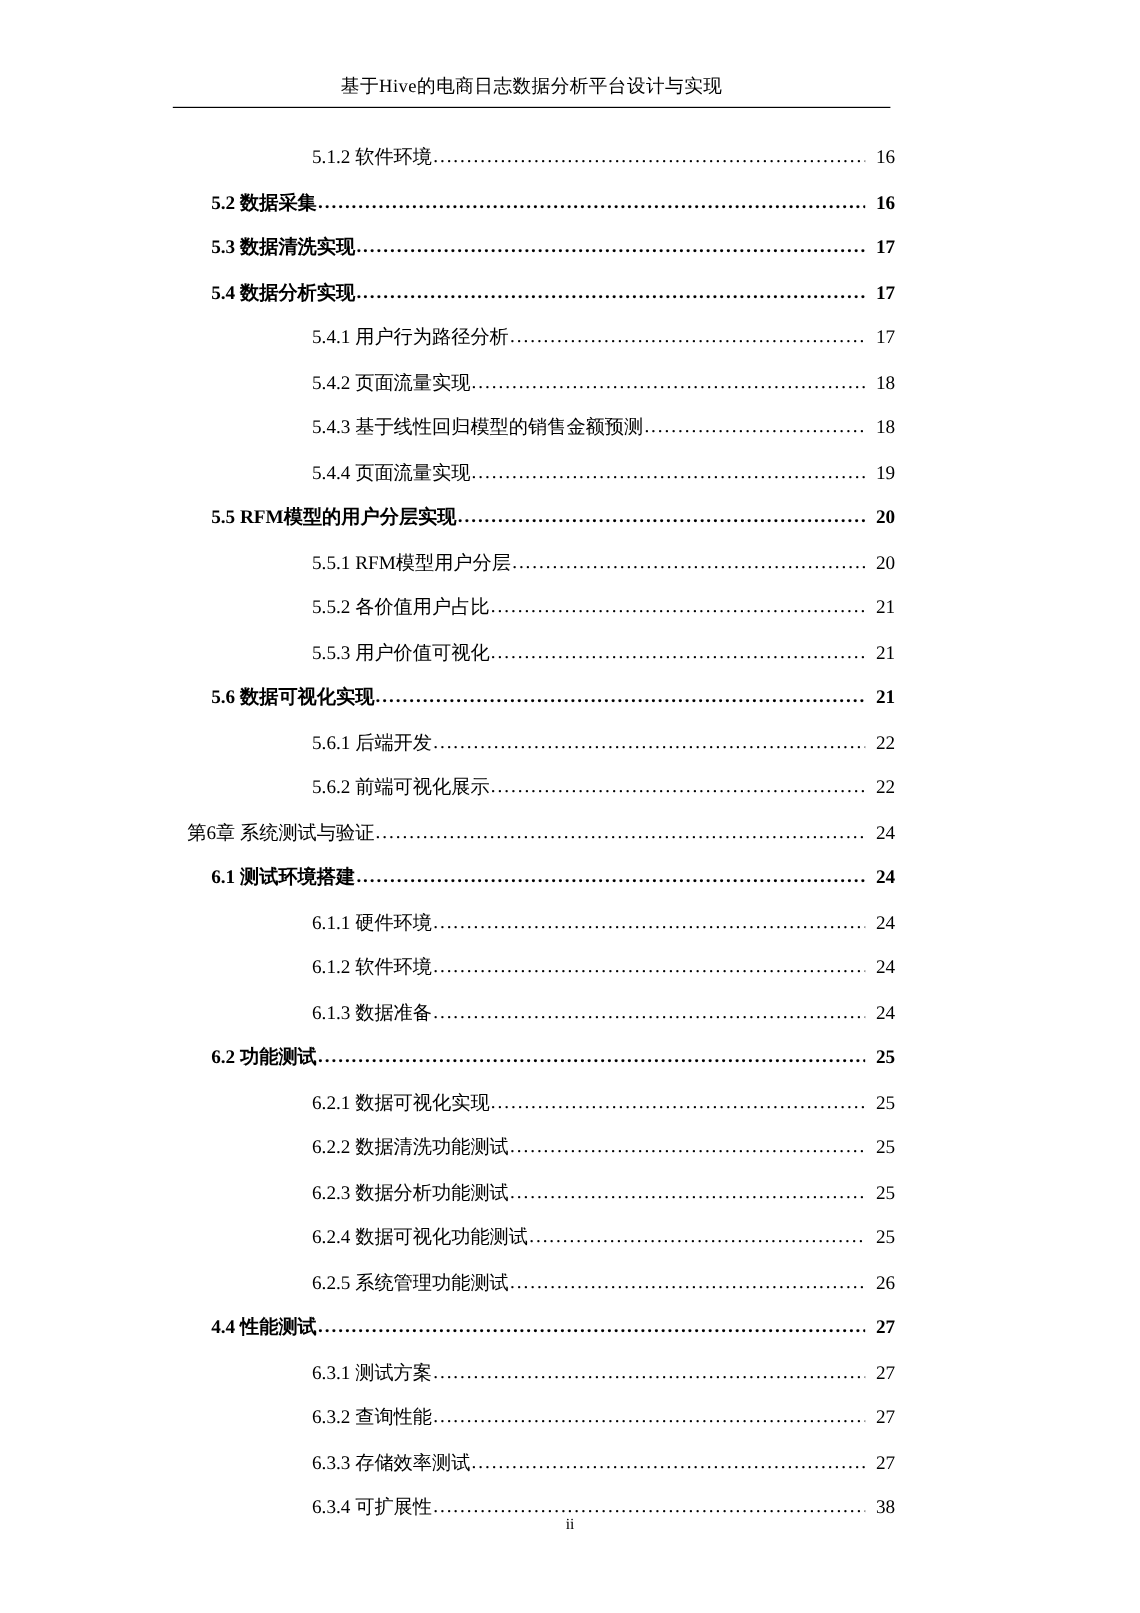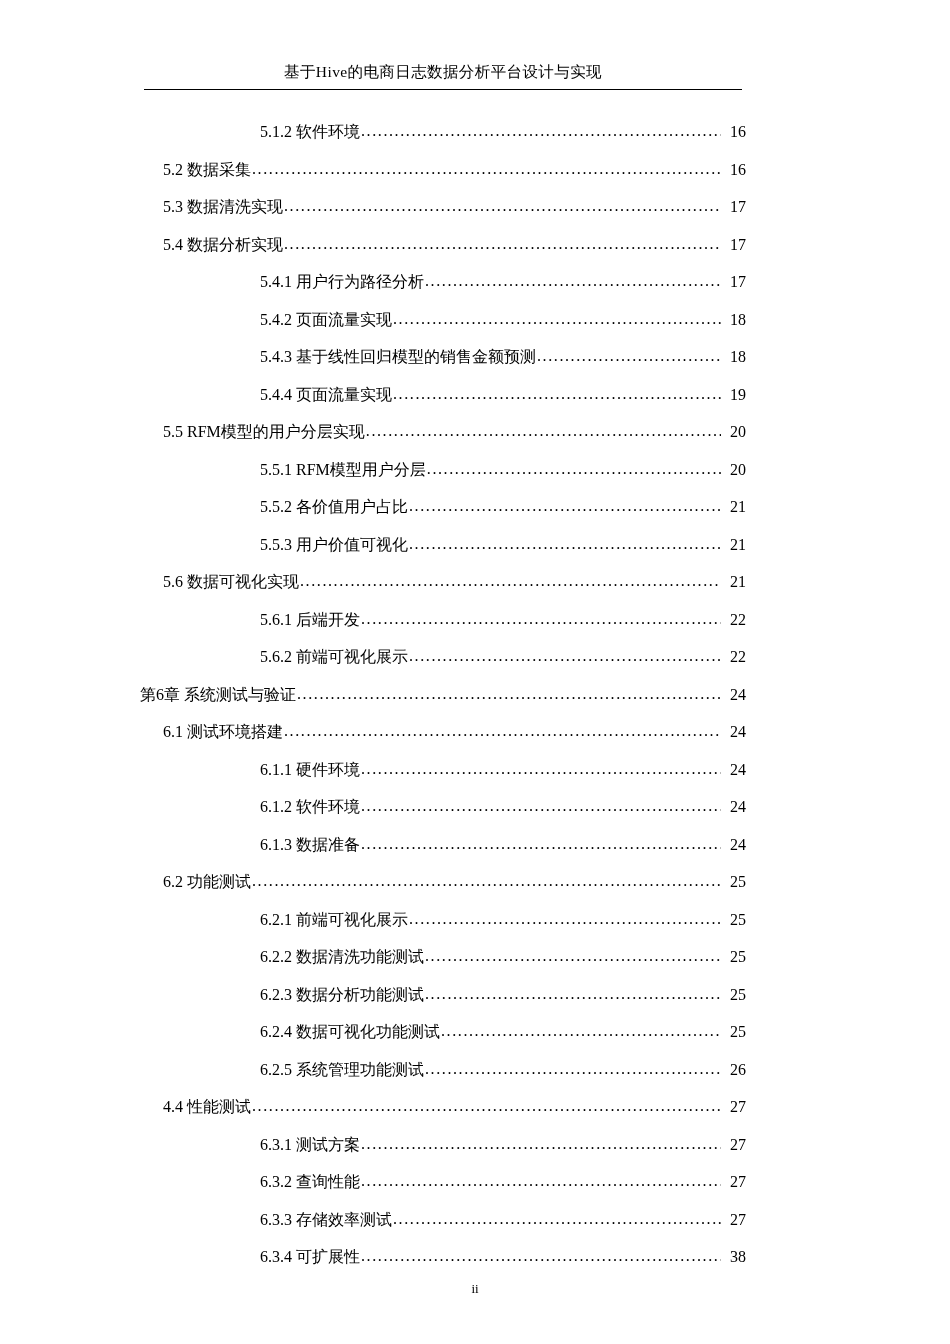--- a/index.html
+++ b/index.html
@@ -58,29 +58,29 @@
     position: relative;
     top: -1px;
   }
   .toc-entry .page-no {
     flex: 0 0 auto;
     text-align: right;
     min-width: 24px;
     font-family: "Liberation Serif", "DejaVu Serif", serif;
   }
   
-  .lvl-0 { margin-left: 0px; }      
-  .lvl-1 { margin-left: 23px; }     
+  .lvl-0 { margin-left: 16px; }      
+  .lvl-1 { margin-left: 36px; font-weight: bold; }     
   .lvl-2 { margin-left: 120px; }     
 
   .chapter .label { font-weight: normal; }
 
   .footer {
     position: absolute;
-    bottom: 47px;
+    bottom: 66px;
     left: 0;
     width: 950px;
     text-align: center;
     font-size: 13px;
     font-family: "Liberation Serif", "DejaVu Serif", serif;
   }
 </style>
 </head>
 <body>
 
@@ -188,21 +188,21 @@
         <span class="label">6.1.3  数据准备</span>
         <span class="dots">.......................................................................................................................</span>
         <span class="page-no">24</span>
       </div>
       <div class="toc-entry lvl-1">
         <span class="label">6.2  功能测试</span>
         <span class="dots">.......................................................................................................................</span>
         <span class="page-no">25</span>
       </div>
       <div class="toc-entry lvl-2">
-        <span class="label">6.2.1  前端可视化展示</span>
+        <span class="label">6.2.1  数据可视化实现</span>
         <span class="dots">.......................................................................................................................</span>
         <span class="page-no">25</span>
       </div>
       <div class="toc-entry lvl-2">
         <span class="label">6.2.2  数据清洗功能测试</span>
         <span class="dots">.......................................................................................................................</span>
         <span class="page-no">25</span>
       </div>
       <div class="toc-entry lvl-2">
         <span class="label">6.2.3  数据分析功能测试</span>

